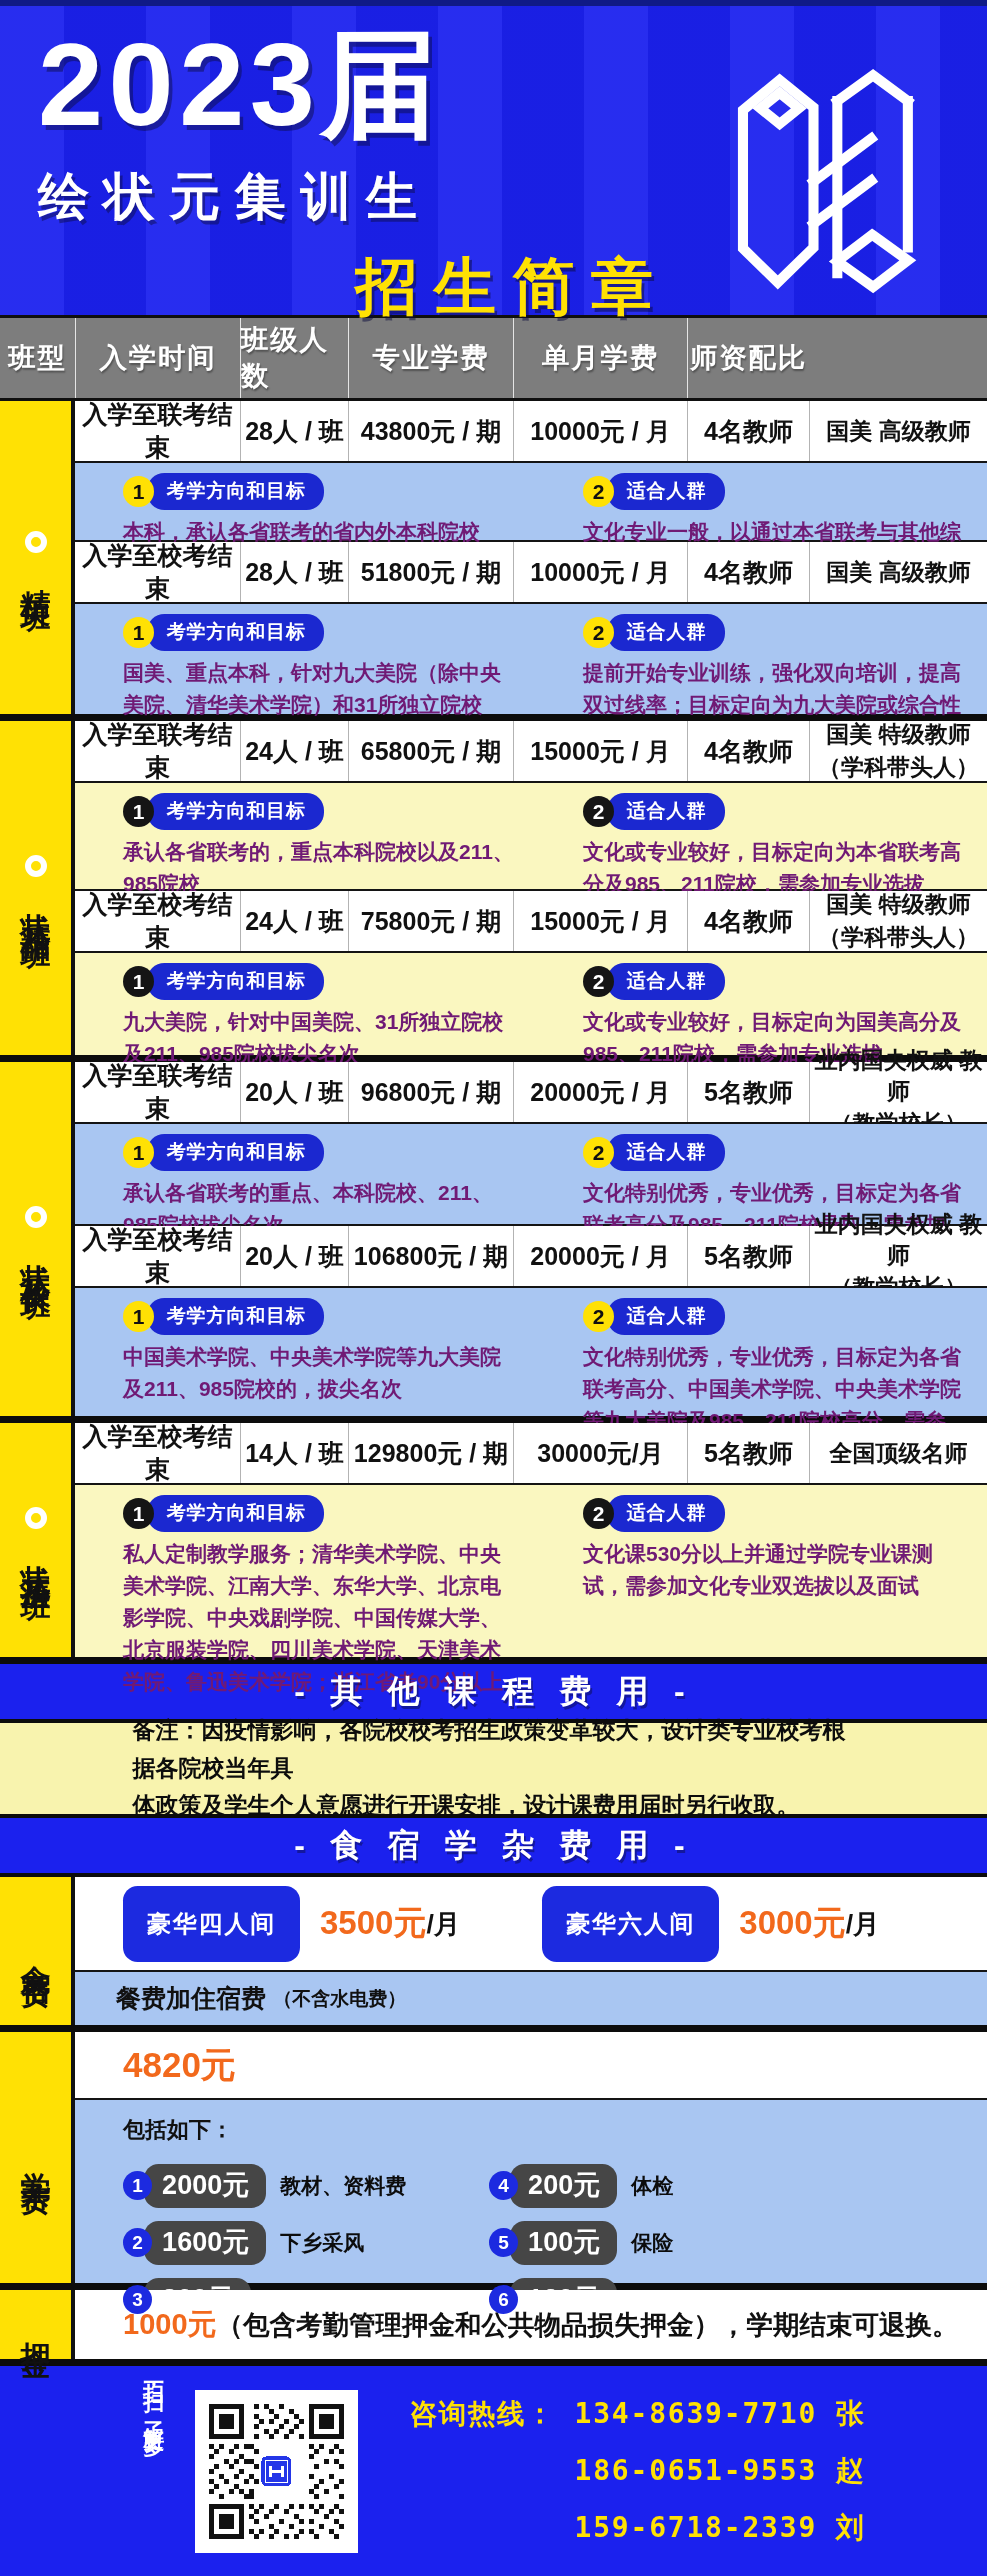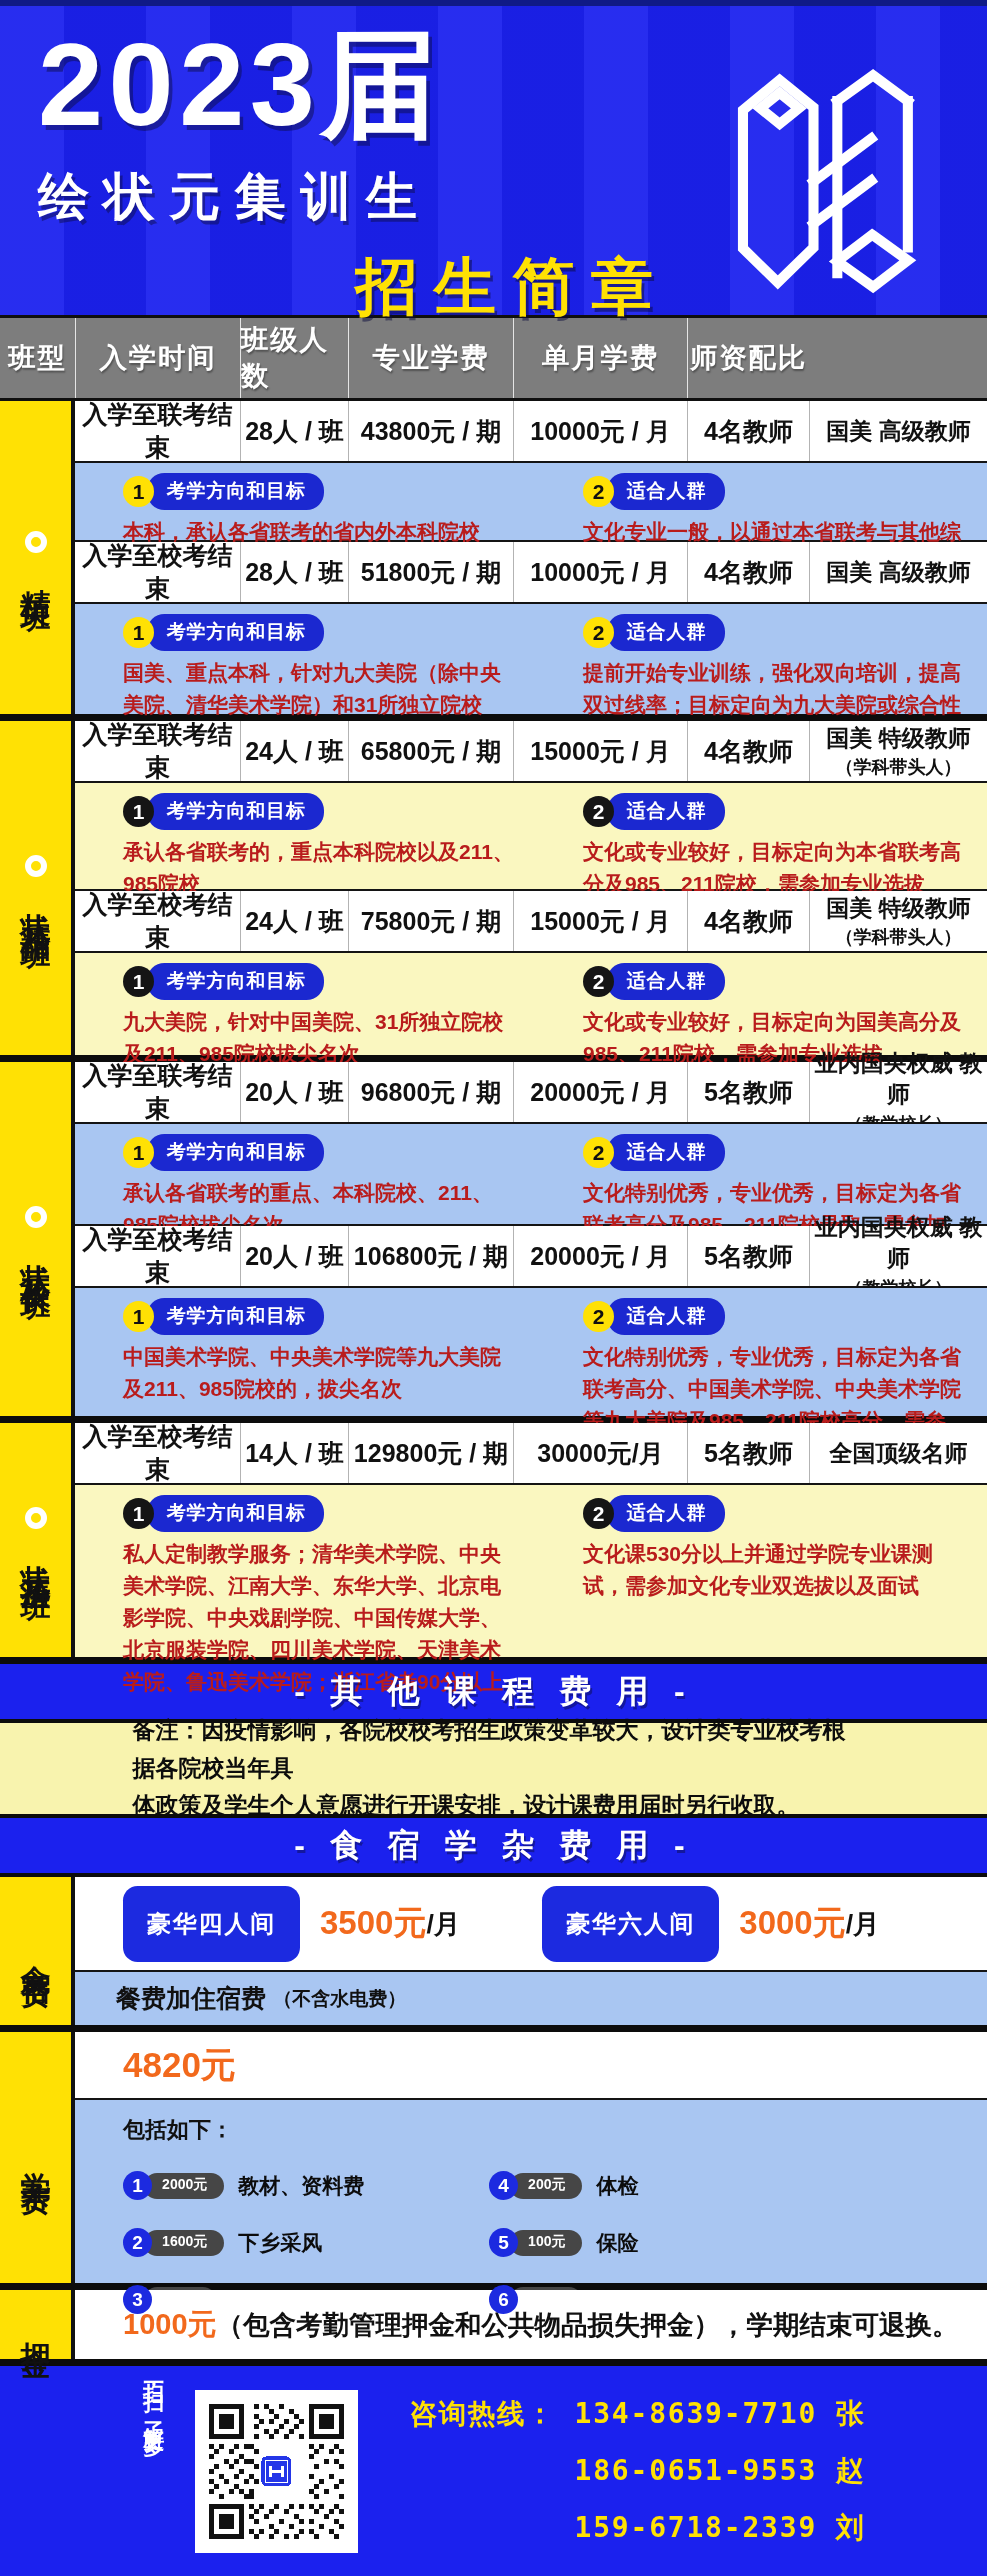--- a/index.html
+++ b/index.html
@@ -62,21 +62,21 @@
   .drow:last-child{ border-bottom:none; }
   .drow .cell{
     display:flex; flex-direction:column; align-items:center; justify-content:center;
     font-size:25px; font-weight:800; color:#111; border-left:1.8px solid #b3b3b3;
     text-align:center; padding:3.7px 1.8px;
   }
   .drow .cell:first-child{ border-left:none; }
   .r68{ height:62px; }
   .b1{width:165px}.b2{width:108px}.b3{width:165px}.b4{width:174px}.b5{width:122px}.b6{flex:1}
   .tmain{ font-size:23px; font-weight:900; }
-  .tsub{ font-size:18px; font-weight:700; margin-top:1.8px; }
+  .tsub{ font-size:23px; font-weight:700; margin-top:1.8px; }
   .tsub:empty{ display:none; }
   
   .band{ display:flex; border-bottom:2.7px solid #141414; flex:none; padding-top:12px; }
   .band:last-child{ border-bottom:none; }
   .theme-blue{ background:#a9c6f2; }
   .theme-yellow{ background:#faf7c0; }
   .h86{height:79px}.h112{height:102px}.h118{height:108px}.h120{height:110px}.h140{height:128px}.h188{height:172px}
   .band-col{ display:flex; flex-direction:column; }
   .band-col.left{ margin-left:48px; width:393px; flex:none; }
   .band-col.right{ margin-left:67px; flex:1; padding-right:24px; }
@@ -85,21 +85,21 @@
     width:31px; height:31px; border-radius:50%; flex:none; z-index:2;
     display:flex; align-items:center; justify-content:center;
     font-size:21px; font-weight:900;
   }
   .theme-blue .bnum{ background:#ffe104; color:#111; }
   .theme-yellow .bnum{ background:#151515; color:#fff; }
   .bpill{
     margin-left:-7.3px; background:#1b28d0; color:#fff; font-size:19px; font-weight:800;
     padding:4.6px 18.3px 5.5px 20px; border-radius:17.4px; letter-spacing:0.9px; white-space:nowrap;
   }
-  .btext{ font-size:21px; font-weight:700; line-height:1.52; color:#b91c1c; }
+  .btext{ font-size:21px; font-weight:700; line-height:1.52; color:#701a75; }
   .btext .bold{ font-weight:900; }
   
   .banner{
     height:59px; flex:none; display:flex; align-items:center; justify-content:center;
     border-bottom:4.6px solid #0c0c0c;
     color:#fff; font-size:32px; font-weight:900; letter-spacing:8.2px;
     text-shadow:1.8px 2.7px 0 rgba(10,10,60,.45);
   }
   .note{
     height:95px; flex:none; background:#f8f3ae; border-bottom:4.6px solid #0c0c0c;
@@ -120,21 +120,21 @@
   .meal-note{ font-size:19px; font-weight:700; margin-left:7.3px; }
   .misc-band{ flex:none; background:#a9c6f2; padding:14.6px 0 0 48px; }
   .include{ font-size:22px; font-weight:900; margin-bottom:12.8px; }
   .items-grid{ display:grid; grid-template-columns:366px auto; grid-auto-rows:57px; align-items:center; }
   .item{ display:flex; align-items:center; }
   .inum{
     width:29px; height:29px; border-radius:50%; background:#1c2ae0; color:#fff; z-index:2; flex:none;
     display:flex; align-items:center; justify-content:center; font-size:19px; font-weight:900;
   }
   .iprice{
-    margin-left:-8.2px; background:#464646; color:#fff; font-size:14px; font-weight:800;
+    margin-left:-8.2px; background:#464646; color:#fff; font-size:27px; font-weight:800;
     padding:3.7px 16.5px 4.6px 18.3px; border-radius:14.6px; white-space:nowrap;
   }
   .ilabel{ margin-left:14.6px; font-size:21px; font-weight:900; color:#0c0c0c; }
   .deposit-text{ font-size:26.5px; font-weight:900; color:#111; }
   .deposit-price{ color:#f2691c; font-size:29px; font-weight:900; }
   
   .footer{
     flex:1; display:flex; align-items:center; justify-content:center; gap:27.4px; padding-left:18.3px;
   }
   .scan-vtext{

